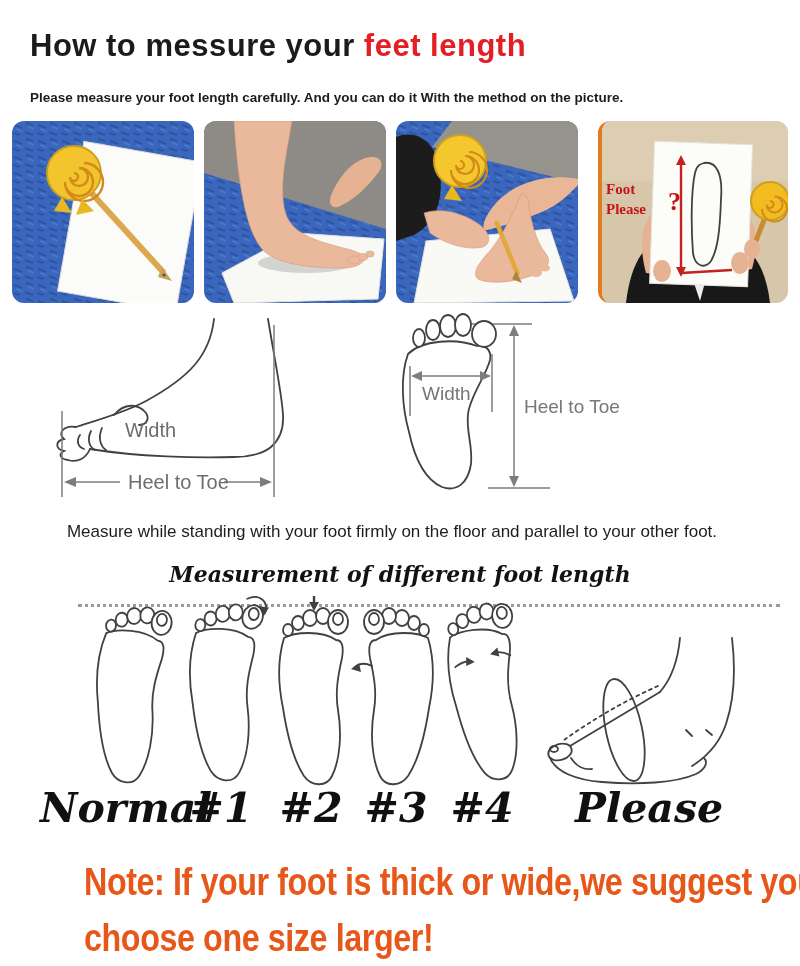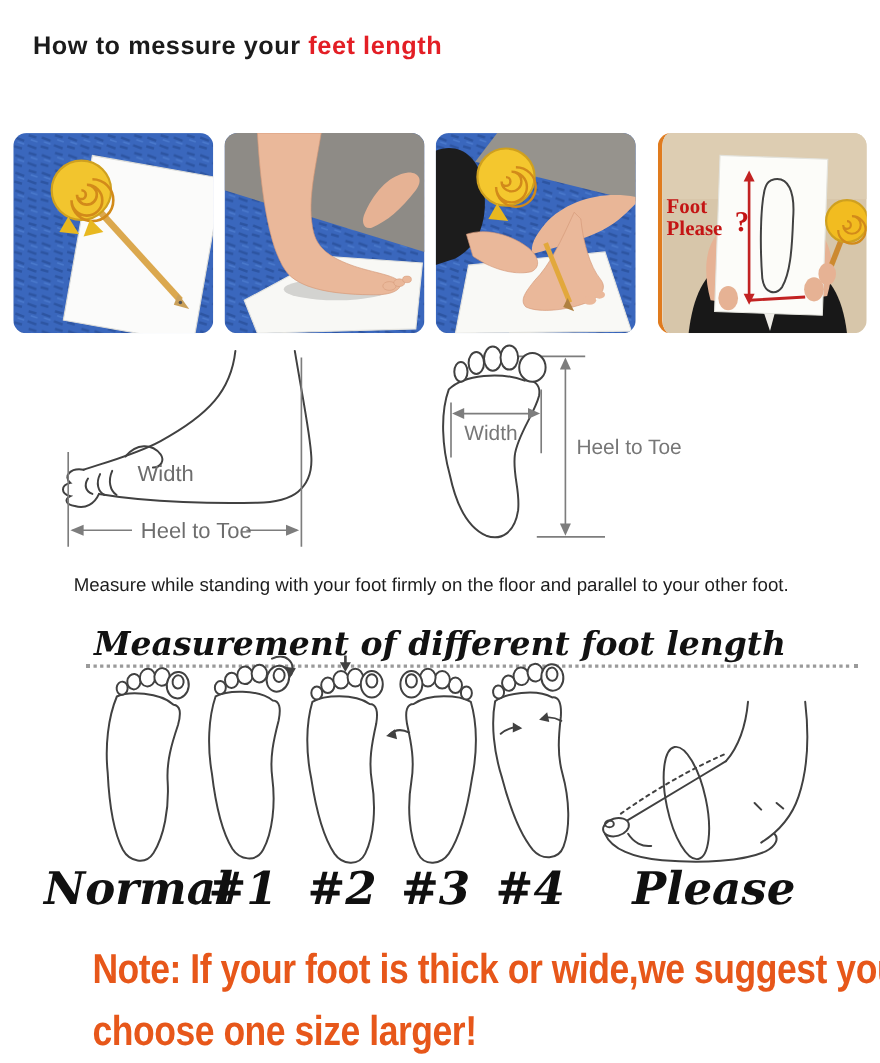--- a/index.html
+++ b/index.html
@@ -1,42 +1,42 @@
 <!DOCTYPE html>
 <html><head>
 <meta charset="utf-8">
 <style>
   html,body{margin:0;padding:0;background:#fff;}
   .canvas{
     position:relative;width:800px;height:966px;background:#ffffff;
     font-family:"Liberation Sans",sans-serif;overflow:hidden;
   }
   
-  .title{position:absolute;left:30px;top:12px;font-size:23px;font-weight:bold;color:#1b1b1b;letter-spacing:0.5px;white-space:nowrap;margin-top:16px;}
+  .title{position:absolute;left:30px;top:12px;font-size:31px;font-weight:bold;color:#1b1b1b;letter-spacing:0.5px;white-space:nowrap;margin-top:16px;}
   .title .red{color:#e31e25;}
   .subtitle{position:absolute;left:30px;top:76px;font-size:13.5px;font-weight:600;color:#1c1c1c;white-space:nowrap;}
   
   .photo{position:absolute;top:121px;height:182px;border-radius:12px;overflow:hidden;}
   .photo svg{display:block;}
   #photo1{left:12px;width:182px;}
   #photo2{left:204px;width:182px;}
   #photo3{left:396px;width:182px;}
   #photo4{left:598px;width:190px;border-left:4px solid #e07b1e;box-sizing:border-box;}
-  .p4-annot{position:absolute;left:4px;top:58px;color:#c41414;font-family:"Liberation Serif",serif;font-weight:bold;font-size:19px;line-height:20px;}
+  .p4-annot{position:absolute;left:4px;top:58px;color:#c41414;font-family:"Liberation Serif",serif;font-weight:bold;font-size:15px;line-height:20px;}
   .p4-q{position:absolute;left:66px;top:66px;color:#c41414;font-family:"Liberation Serif",serif;font-weight:bold;font-size:26px;}
   
   .diag{position:absolute;}
   #diagSide{left:28px;top:315px;}
   #diagSole{left:392px;top:312px;}
   .diag-label{font-family:"Liberation Sans",sans-serif;fill:#6d6d6d;font-size:20px;}
   .diag-label-sm{font-family:"Liberation Sans",sans-serif;fill:#777;font-size:19px;}
   
   .standing{position:absolute;left:0;top:505px;width:784px;text-align:center;font-size:17px;color:#1d1d1d;}
   .script-heading{position:absolute;left:0;top:543px;width:800px;text-align:center;
-    font-family:"DejaVu Serif","Liberation Serif",serif;font-style:italic;font-weight:600;font-size:30px;color:#121212;}
+    font-family:"DejaVu Serif","Liberation Serif",serif;font-style:italic;font-weight:600;font-size:22px;color:#121212;}
   
   .dotline{position:absolute;left:78px;top:604px;width:702px;border-top:3px dotted #9a9a9a;height:0;}
   .soles{position:absolute;left:0;top:596px;width:800px;height:200px;}
   .foot-label{position:absolute;top:784px;transform:translateX(-50%);
     font-family:"DejaVu Serif","Liberation Serif",serif;font-style:italic;font-weight:600;font-size:41px;color:#101010;white-space:nowrap;}
   
   .note{position:absolute;left:84px;top:854px;color:#e7571a;font-weight:bold;font-size:38px;line-height:56px;
     transform:scaleX(0.85);transform-origin:left top;letter-spacing:-0.5px;white-space:nowrap;}
   .sketch{stroke:#414141;stroke-width:1.8;fill:none;stroke-linecap:round;}
   .sketch-fill{stroke:#414141;stroke-width:1.8;fill:#ffffff;}
@@ -52,20 +52,21 @@
       <rect width="24" height="16" fill="#3a67bd"></rect>
       <path d="M2,4 l8,3 M13,11 l8,3 M14,2 l7,2 M1,12 l7,2" stroke="#2d55a2" stroke-width="2.2" fill="none"></path>
       <path d="M4,8 l6,2 M16,6 l6,2" stroke="#4a79cc" stroke-width="1.4" fill="none"></path>
     </pattern>
   </defs>
 </svg>
 
 <div class="canvas">
 
   <h1 class="title"><span>How to messure your </span><span class="red">feet length</span></h1>
+  <p class="subtitle">Please measure your foot length carefully. And you can do it With the method on the picture.</p>
 
   <div class="photo" id="photo1">
     <svg width="182" height="182" viewBox="0 0 182 182">
       <rect width="182" height="182" fill="url(#matp)"></rect>
       <g transform="rotate(10 120 105)">
         <rect x="58" y="30" width="120" height="152" fill="#fbfbfa" stroke="#dcdcd8"></rect>
       </g>
       <line x1="74" y1="66" x2="152" y2="152" stroke="#dba84e" stroke-width="6"></line>
       <polygon points="150,146 160,160 146,156" fill="#caa059"></polygon>
       <circle cx="152" cy="154" r="1.6" fill="#555"></circle>

